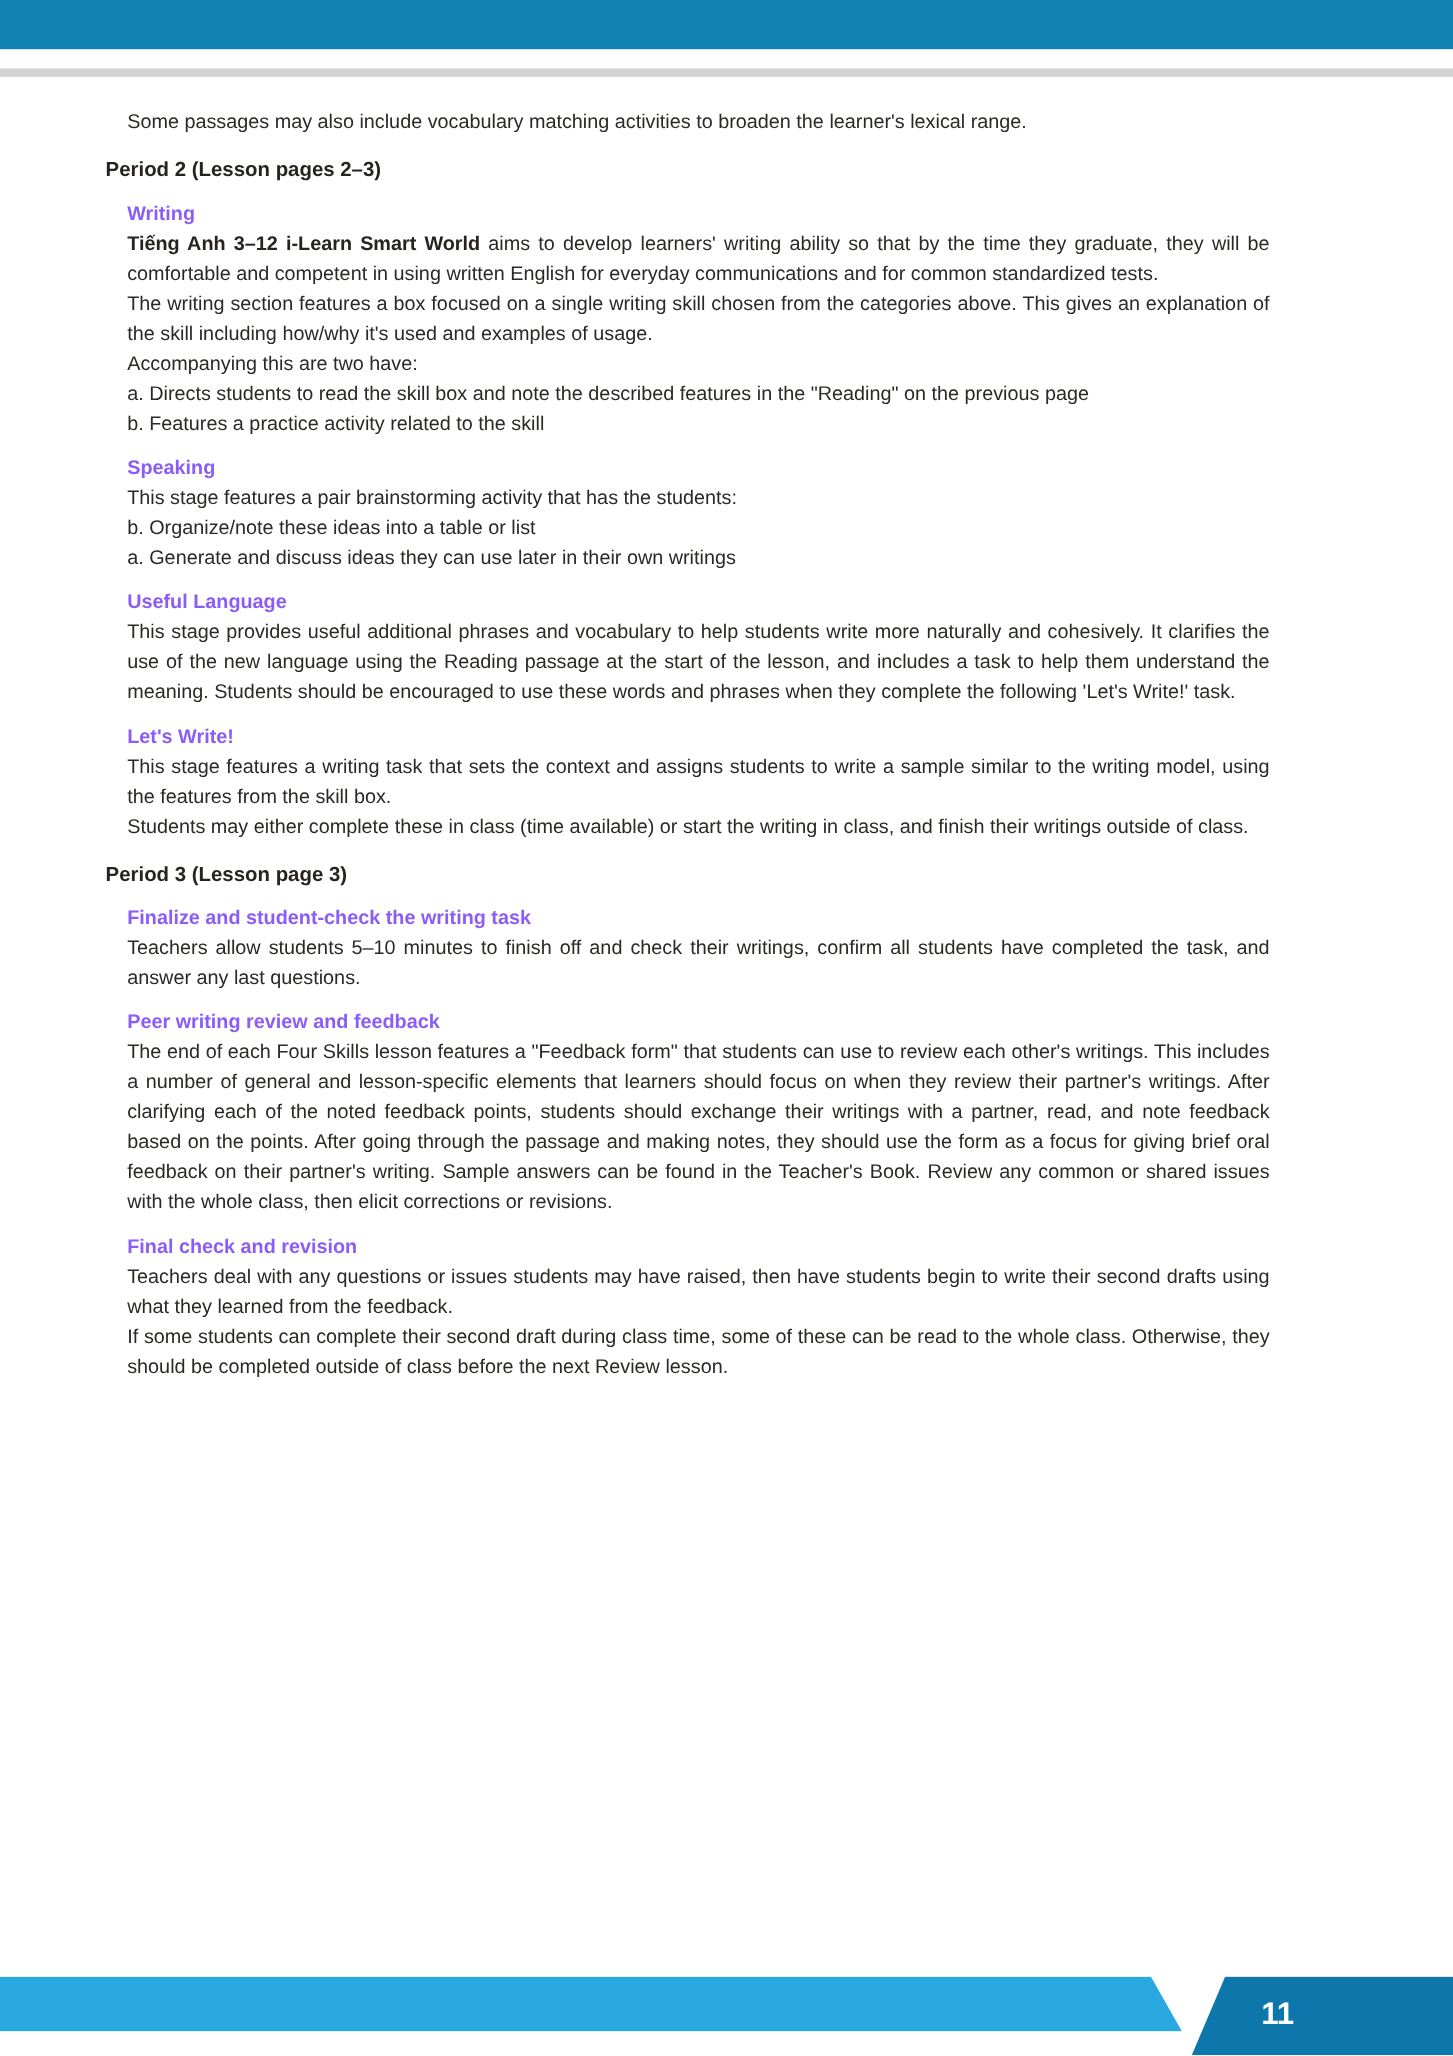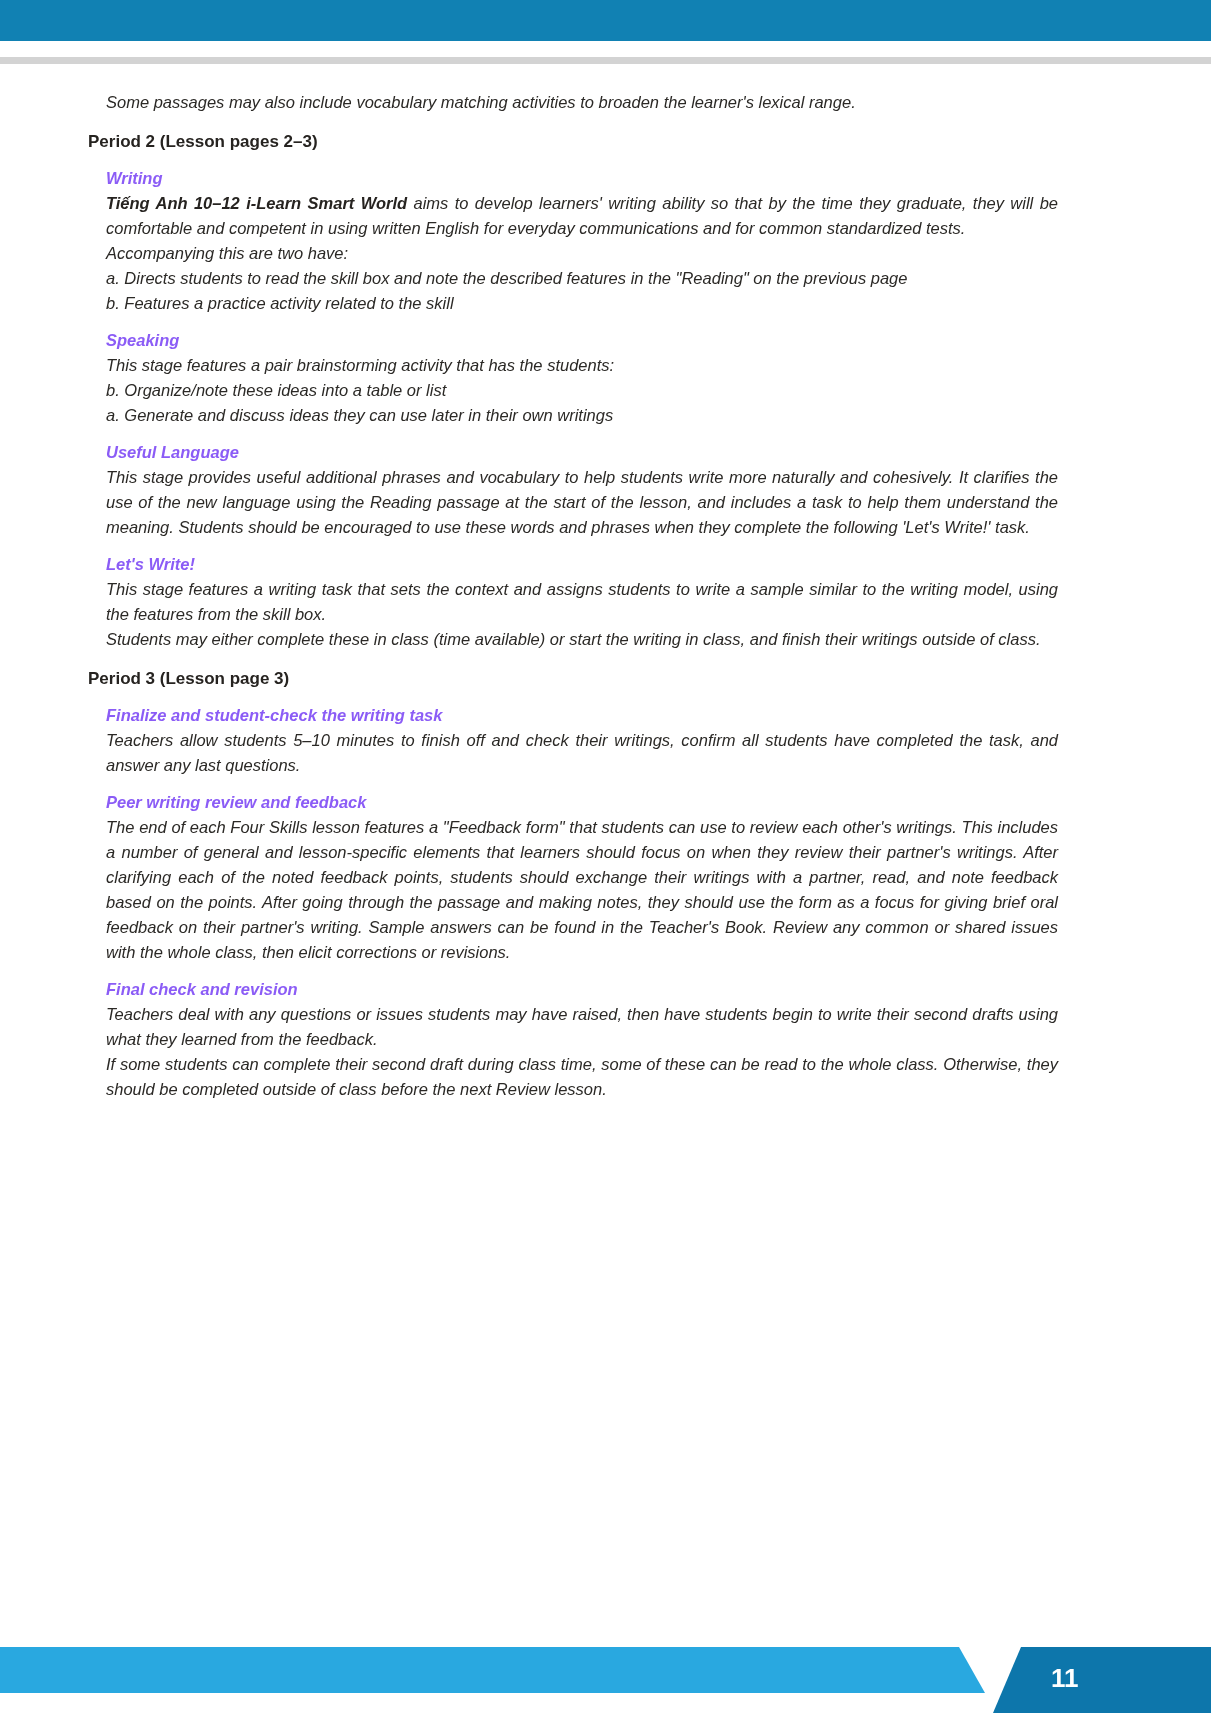--- a/index.html
+++ b/index.html
@@ -26,21 +26,21 @@
     background: #d3d3d3;
   }
   .content {
     position: absolute;
     top: 90px;
     left: 88px;
     width: 970px;
     font-size: 16.5px;
     line-height: 25px;
   }
-  .indent { margin-left: 18px; font-style: italic; }
+  .indent { margin-left: 18px; }
   .section-title {
     font-size: 17px;
     font-weight: bold;
     color: #262320;
     margin-top: 14px;
   }
   .block-heading {
     font-size: 16.5px;
     font-weight: bold;
     color: #8b5cf6;
@@ -80,21 +80,22 @@
   <div class="top-rule"></div>
 
   <div class="content">
 
     <p class="para indent">Some passages may also include vocabulary matching activities to broaden the learner's lexical range.</p>
 
     <h2 class="section-title">Period 2 (Lesson pages 2–3)</h2>
 
     <div class="indent">
       <h3 class="block-heading">Writing</h3>
-      <p class="para"><b>Tiếng Anh 10–12 i-Learn Smart World</b><span> aims to develop learners' writing ability so that by the time they graduate, they will be comfortable and competent in using written English for everyday communications and for common standardized tests.</span></p>
+      <p class="para"><b>Tiếng Anh 3–12 i-Learn Smart World</b><span> aims to develop learners' writing ability so that by the time they graduate, they will be comfortable and competent in using written English for everyday communications and for common standardized tests.</span></p>
+      <p class="para">The writing section features a box focused on a single writing skill chosen from the categories above. This gives an explanation of the skill including how/why it's used and examples of usage.</p>
       <p class="para">Accompanying this are two have:</p>
       <p class="para">a. Directs students to read the skill box and note the described features in the "Reading" on the previous page</p>
       <p class="para">b. Features a practice activity related to the skill</p>
     </div>
 
     <div class="indent">
       <h3 class="block-heading">Speaking</h3>
       <p class="para">This stage features a pair brainstorming activity that has the students:</p>
       <p class="para">b. Organize/note these ideas into a table or list</p>
       <p class="para">a. Generate and discuss ideas they can use later in their own writings</p>

